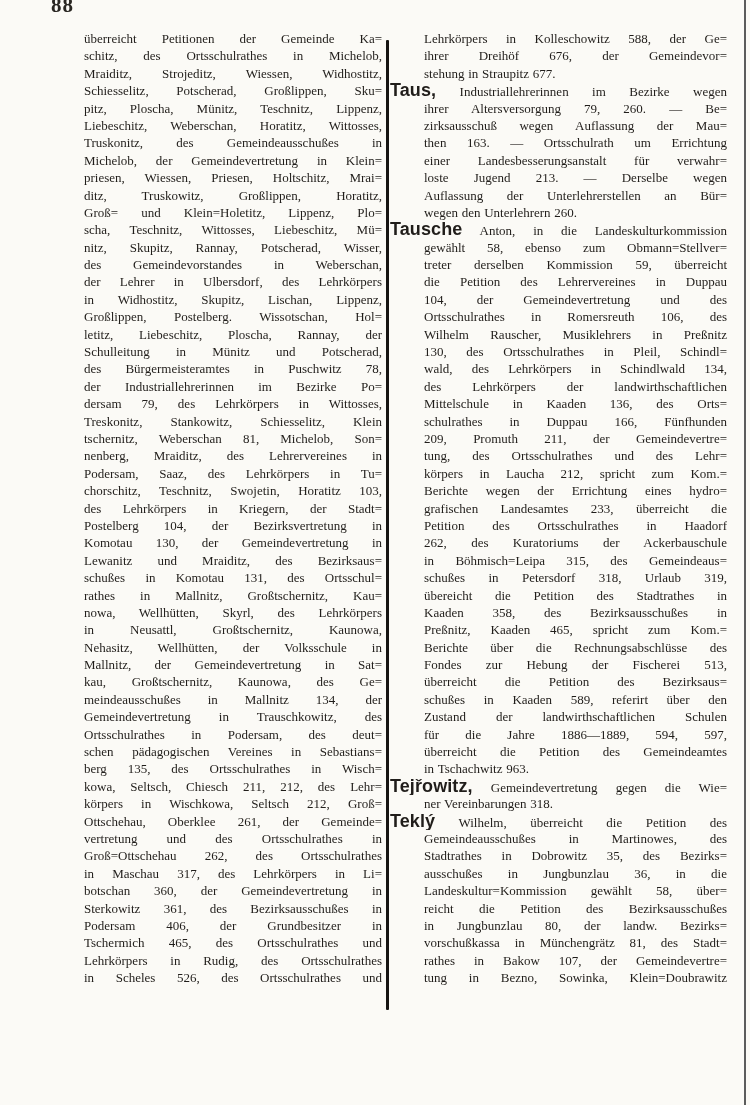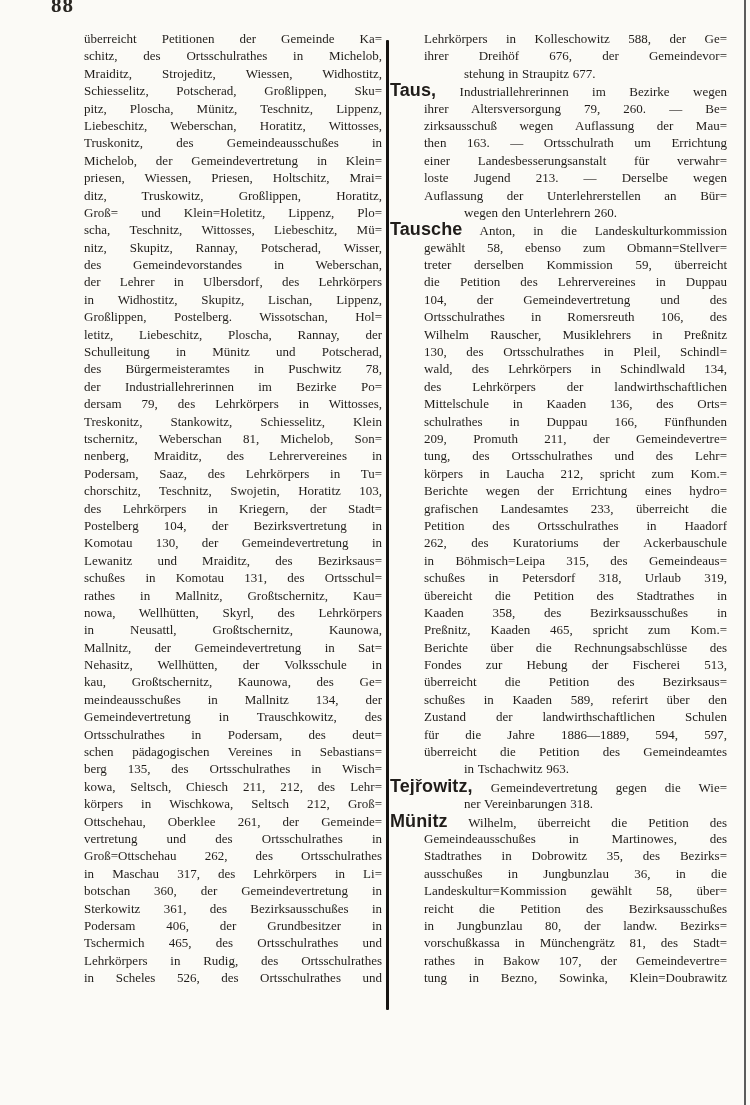--- a/index.html
+++ b/index.html
@@ -26,21 +26,21 @@
   .col-left{left:84px;width:298px;}
   .col-right{left:390px;width:337px;}
   .line{
     font-size:13px;
     line-height:17.4px;height:17.4px;
     text-align:justify;
     text-align-last:justify;
     overflow:hidden;
     word-spacing:0.5px;
   }
-  .line.last{text-align-last:left;margin-left:40px;}
+  .line.last{text-align-last:left;}
   .line.indent{padding-left:34px;}
   .headword{
     font-family:"Liberation Sans", sans-serif;
     font-weight:700;
     font-size:18px;
     letter-spacing:0.1px;
   }
   .col-divider{
     position:absolute;left:386px;top:40px;
     width:3px;height:970px;
@@ -88,22 +88,22 @@
       <div class="line">Podersam, Saaz, des Lehrkörpers in Tu=</div>
       <div class="line">chorschitz, Teschnitz, Swojetin, Horatitz 103,</div>
       <div class="line">des Lehrkörpers in Kriegern, der Stadt=</div>
       <div class="line">Postelberg 104, der Bezirksvertretung in</div>
       <div class="line">Komotau 130, der Gemeindevertretung in</div>
       <div class="line">Lewanitz und Mraiditz, des Bezirksaus=</div>
       <div class="line">schußes in Komotau 131, des Ortsschul=</div>
       <div class="line">rathes in Mallnitz, Großtschernitz, Kau=</div>
       <div class="line">nowa, Wellhütten, Skyrl, des Lehrkörpers</div>
       <div class="line">in Neusattl, Großtschernitz, Kaunowa,</div>
+      <div class="line">Nehasitz, Wellhütten, der Volksschule in</div>
       <div class="line">Mallnitz, der Gemeindevertretung in Sat=</div>
-      <div class="line">Nehasitz, Wellhütten, der Volksschule in</div>
       <div class="line">kau, Großtschernitz, Kaunowa, des Ge=</div>
       <div class="line">meindeausschußes in Mallnitz 134, der</div>
       <div class="line">Gemeindevertretung in Trauschkowitz, des</div>
       <div class="line">Ortsschulrathes in Podersam, des deut=</div>
       <div class="line">schen pädagogischen Vereines in Sebastians=</div>
       <div class="line">berg 135, des Ortsschulrathes in Wisch=</div>
       <div class="line">kowa, Seltsch, Chiesch 211, 212, des Lehr=</div>
       <div class="line">körpers in Wischkowa, Seltsch 212, Groß=</div>
       <div class="line">Ottschehau, Oberklee 261, der Gemeinde=</div>
       <div class="line">vertretung und des Ortsschulrathes in</div>
@@ -158,21 +158,21 @@
       <div class="line indent">Berichte über die Rechnungsabschlüsse des</div>
       <div class="line indent">Fondes zur Hebung der Fischerei 513,</div>
       <div class="line indent">überreicht die Petition des Bezirksaus=</div>
       <div class="line indent">schußes in Kaaden 589, referirt über den</div>
       <div class="line indent">Zustand der landwirthschaftlichen Schulen</div>
       <div class="line indent">für die Jahre 1886—1889, 594, 597,</div>
       <div class="line indent">überreicht die Petition des Gemeindeamtes</div>
       <div class="line indent last">in Tschachwitz 963.</div>
       <div class="line"><span class="headword">Tejřowitz,</span> Gemeindevertretung gegen die Wie=</div>
       <div class="line indent last">ner Vereinbarungen 318.</div>
-      <div class="line"><span class="headword">Münitz</span> Wilhelm, überreicht die Petition des</div>
+      <div class="line"><span class="headword">Teklý</span> Wilhelm, überreicht die Petition des</div>
       <div class="line indent">Gemeindeausschußes in Martinowes, des</div>
       <div class="line indent">Stadtrathes in Dobrowitz 35, des Bezirks=</div>
       <div class="line indent">ausschußes in Jungbunzlau 36, in die</div>
       <div class="line indent">Landeskultur=Kommission gewählt 58, über=</div>
       <div class="line indent">reicht die Petition des Bezirksausschußes</div>
       <div class="line indent">in Jungbunzlau 80, der landw. Bezirks=</div>
       <div class="line indent">vorschußkassa in Münchengrätz 81, des Stadt=</div>
       <div class="line indent">rathes in Bakow 107, der Gemeindevertre=</div>
       <div class="line indent">tung in Bezno, Sowinka, Klein=Doubrawitz</div>
     </div>

